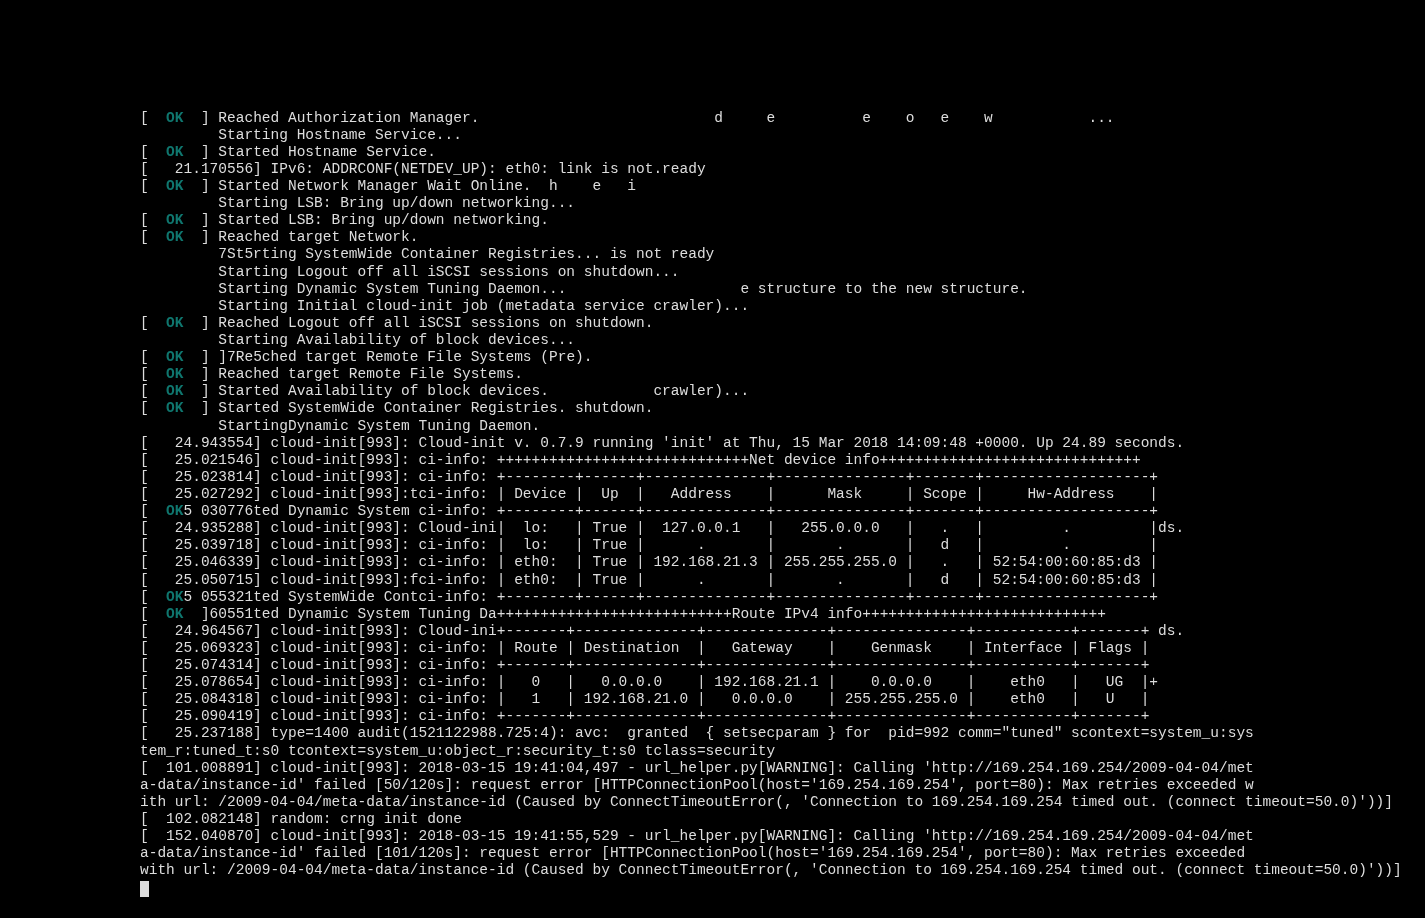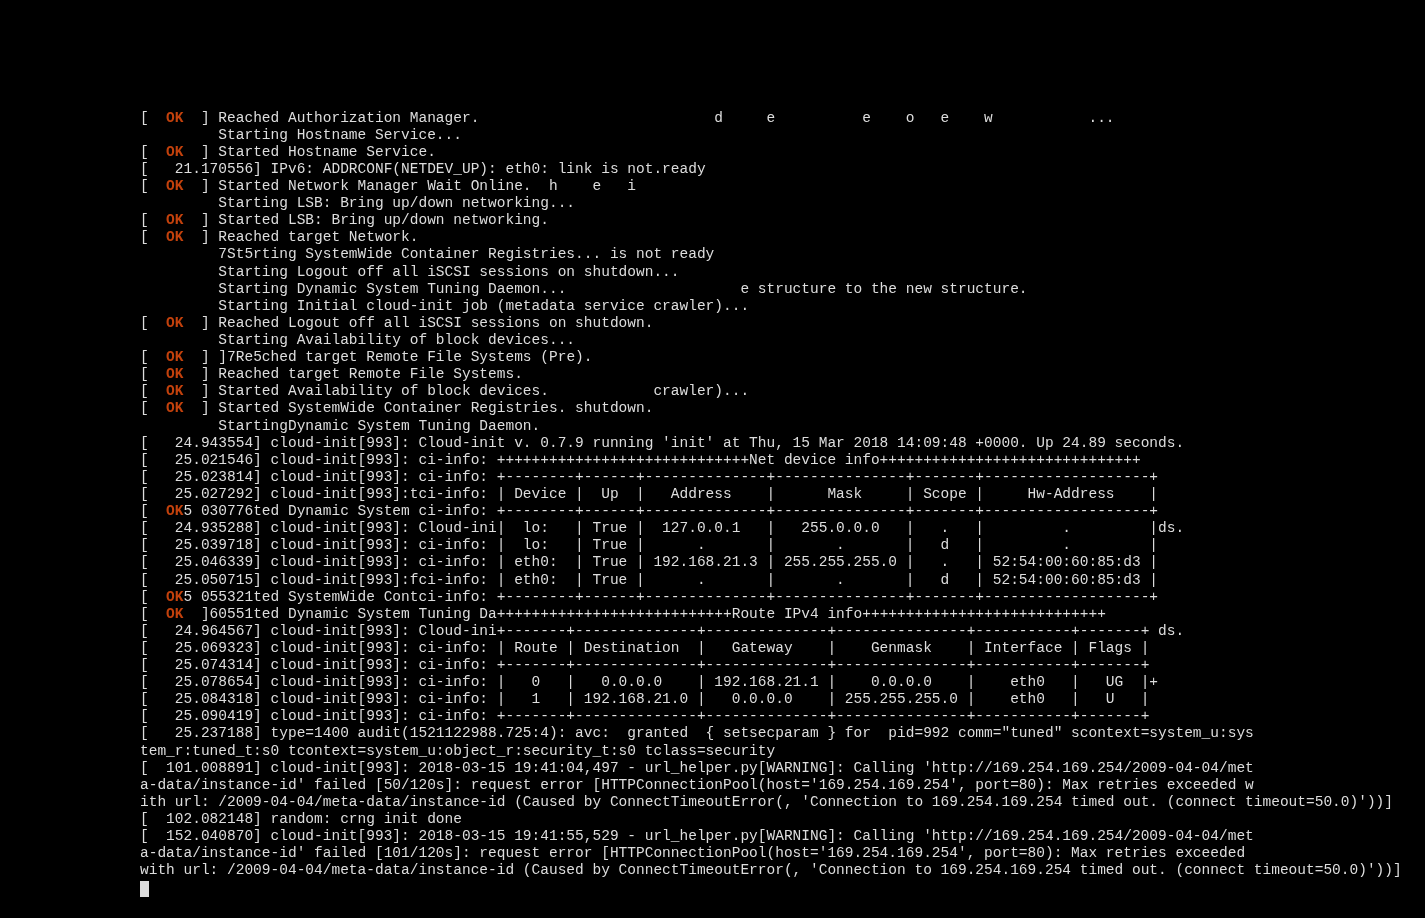--- a/index.html
+++ b/index.html
@@ -1,17 +1,17 @@
 <!DOCTYPE html>
 <html><head>
 <meta charset="utf-8">
 <style>
   html,body{margin:0;padding:0;background:#000;color:#ddd;font-family:"Courier New",monospace;font-size:14.5px;line-height:1.18;white-space:pre;overflow:hidden}
   #term{padding:24px 0 0 140px}
-  .ok{color:#c2410c;font-weight:bold}
+  .ok{color:#0f766e;font-weight:bold}
   .cursor{display:inline-block;width:9px;height:16px;background:#ddd;vertical-align:bottom}
 </style>
 </head>
 <body>
 
 
 
 <div id="term">[  <span class="ok">OK</span>  ] Reached Authorization Manager.                           d     e          e    o   e    w           ...
          Starting Hostname Service...
 [  <span class="ok">OK</span>  ] Started Hostname Service.

